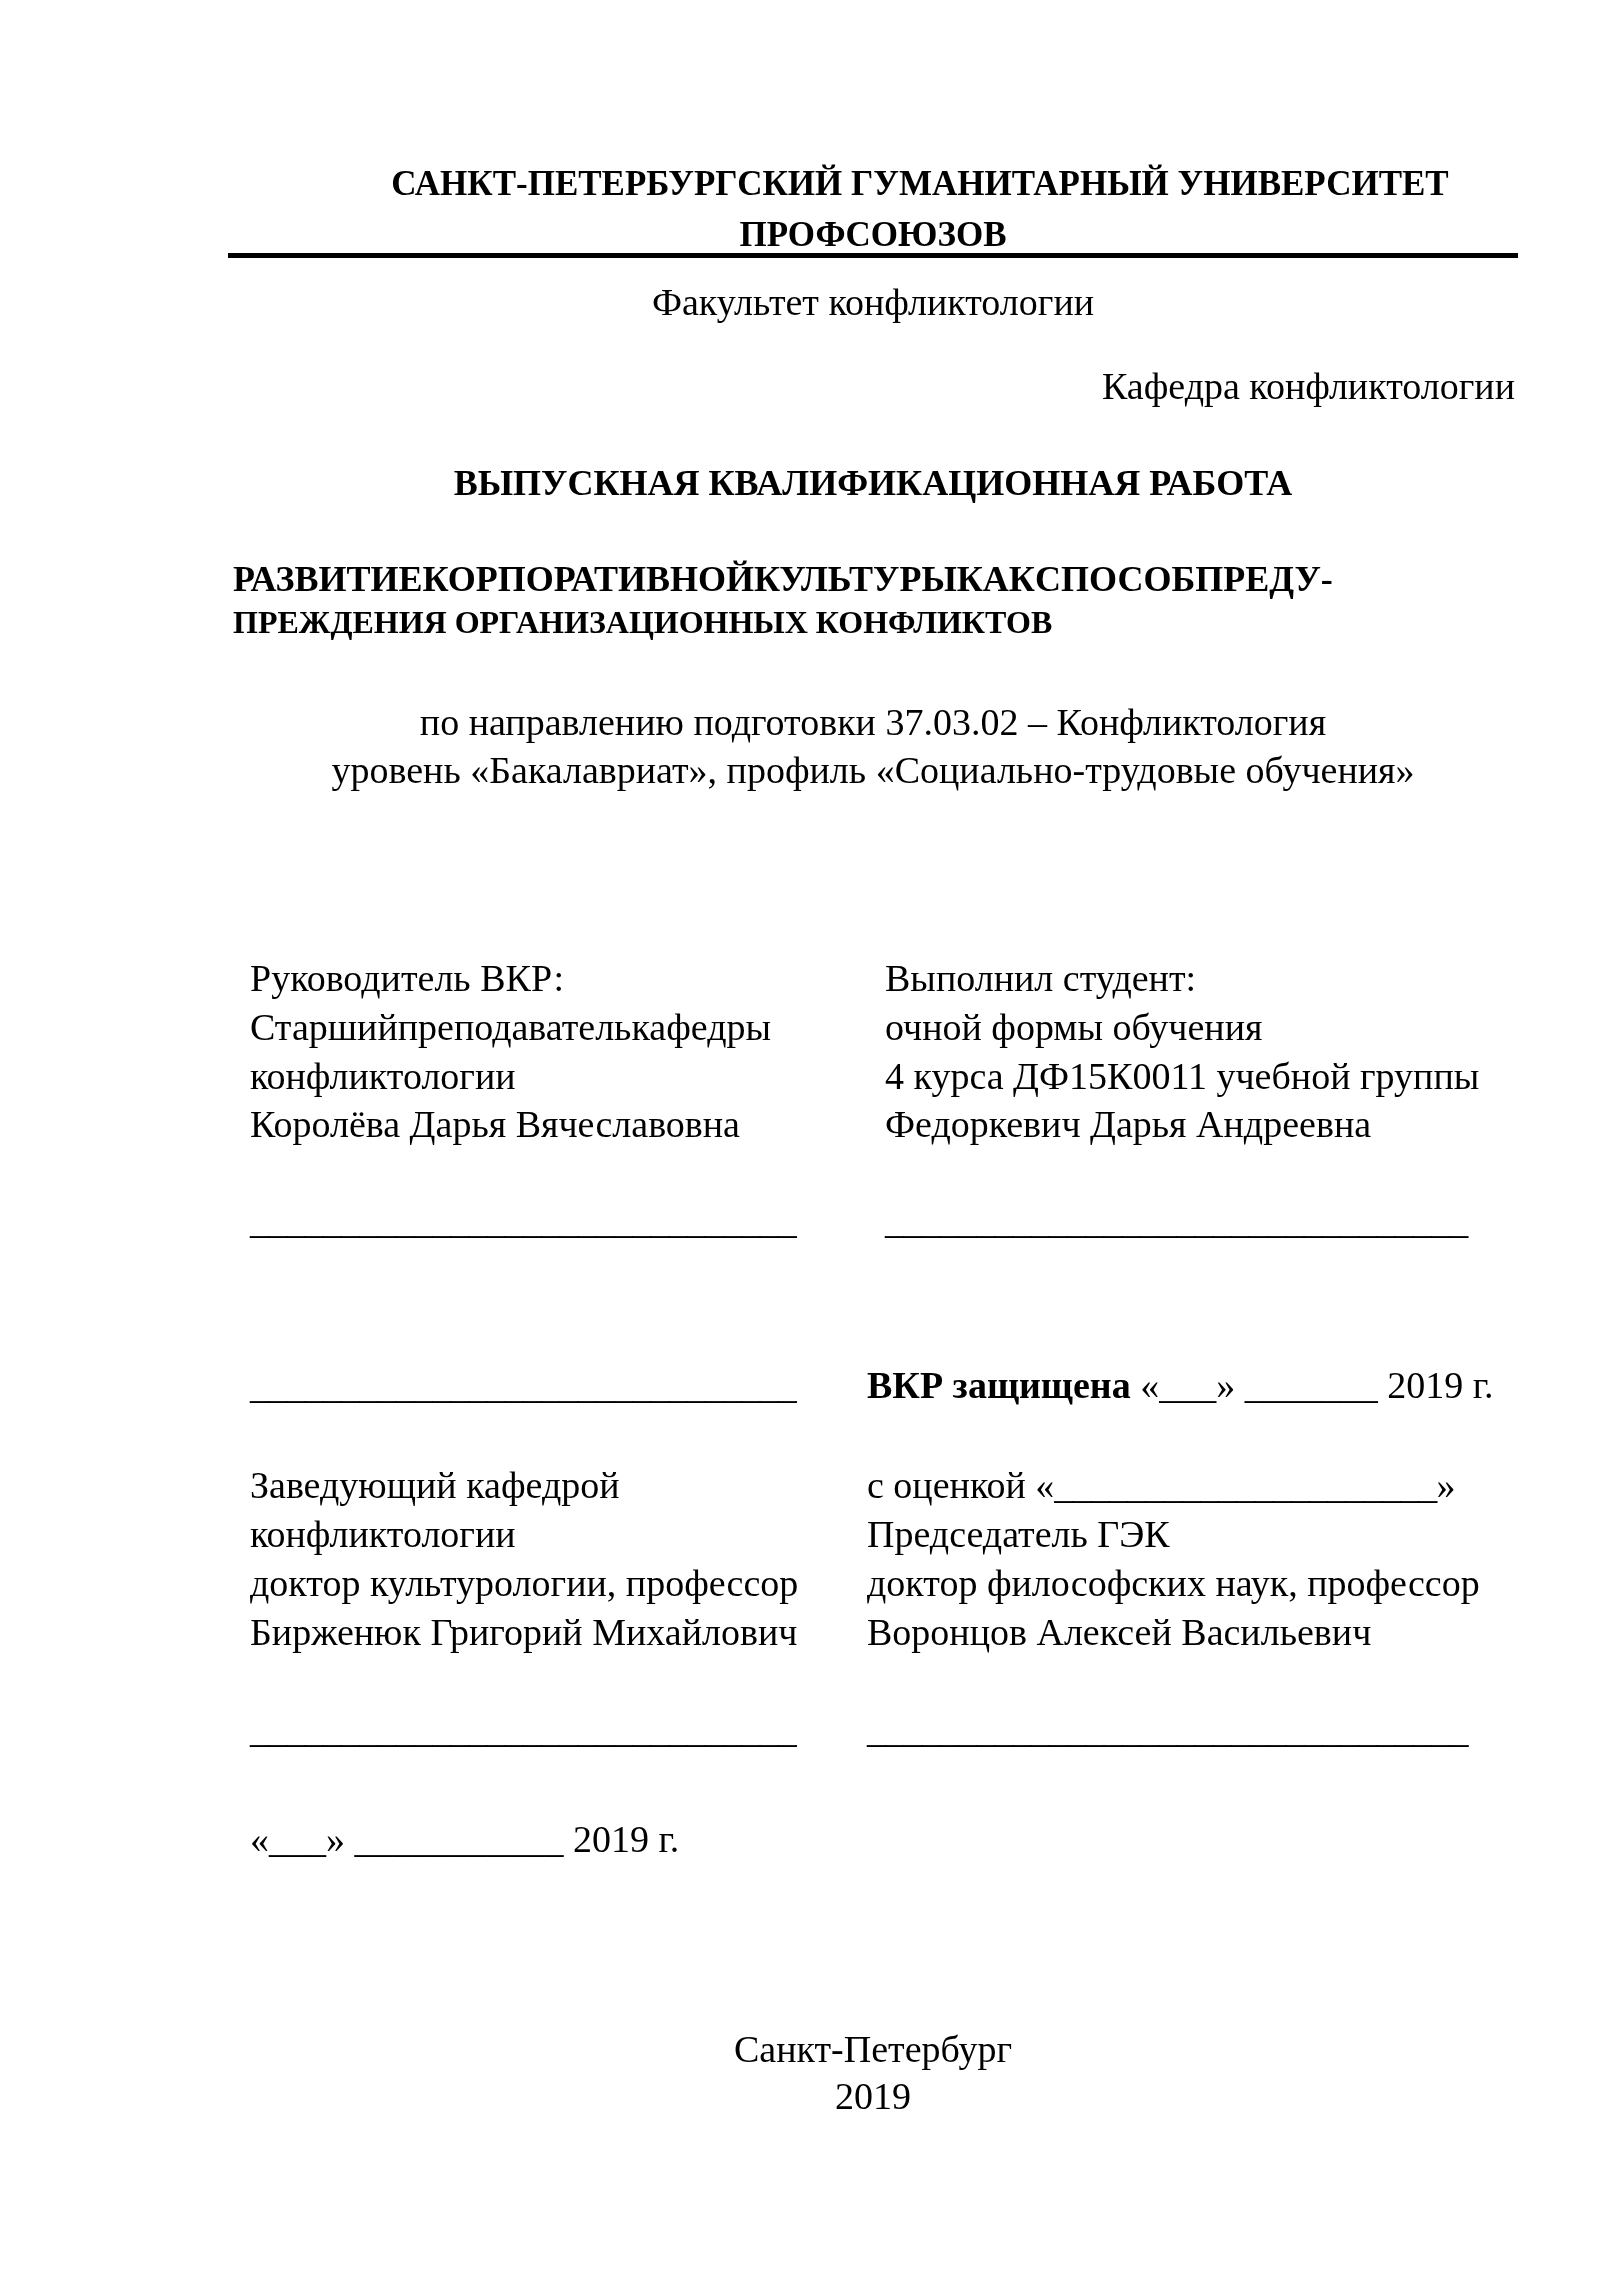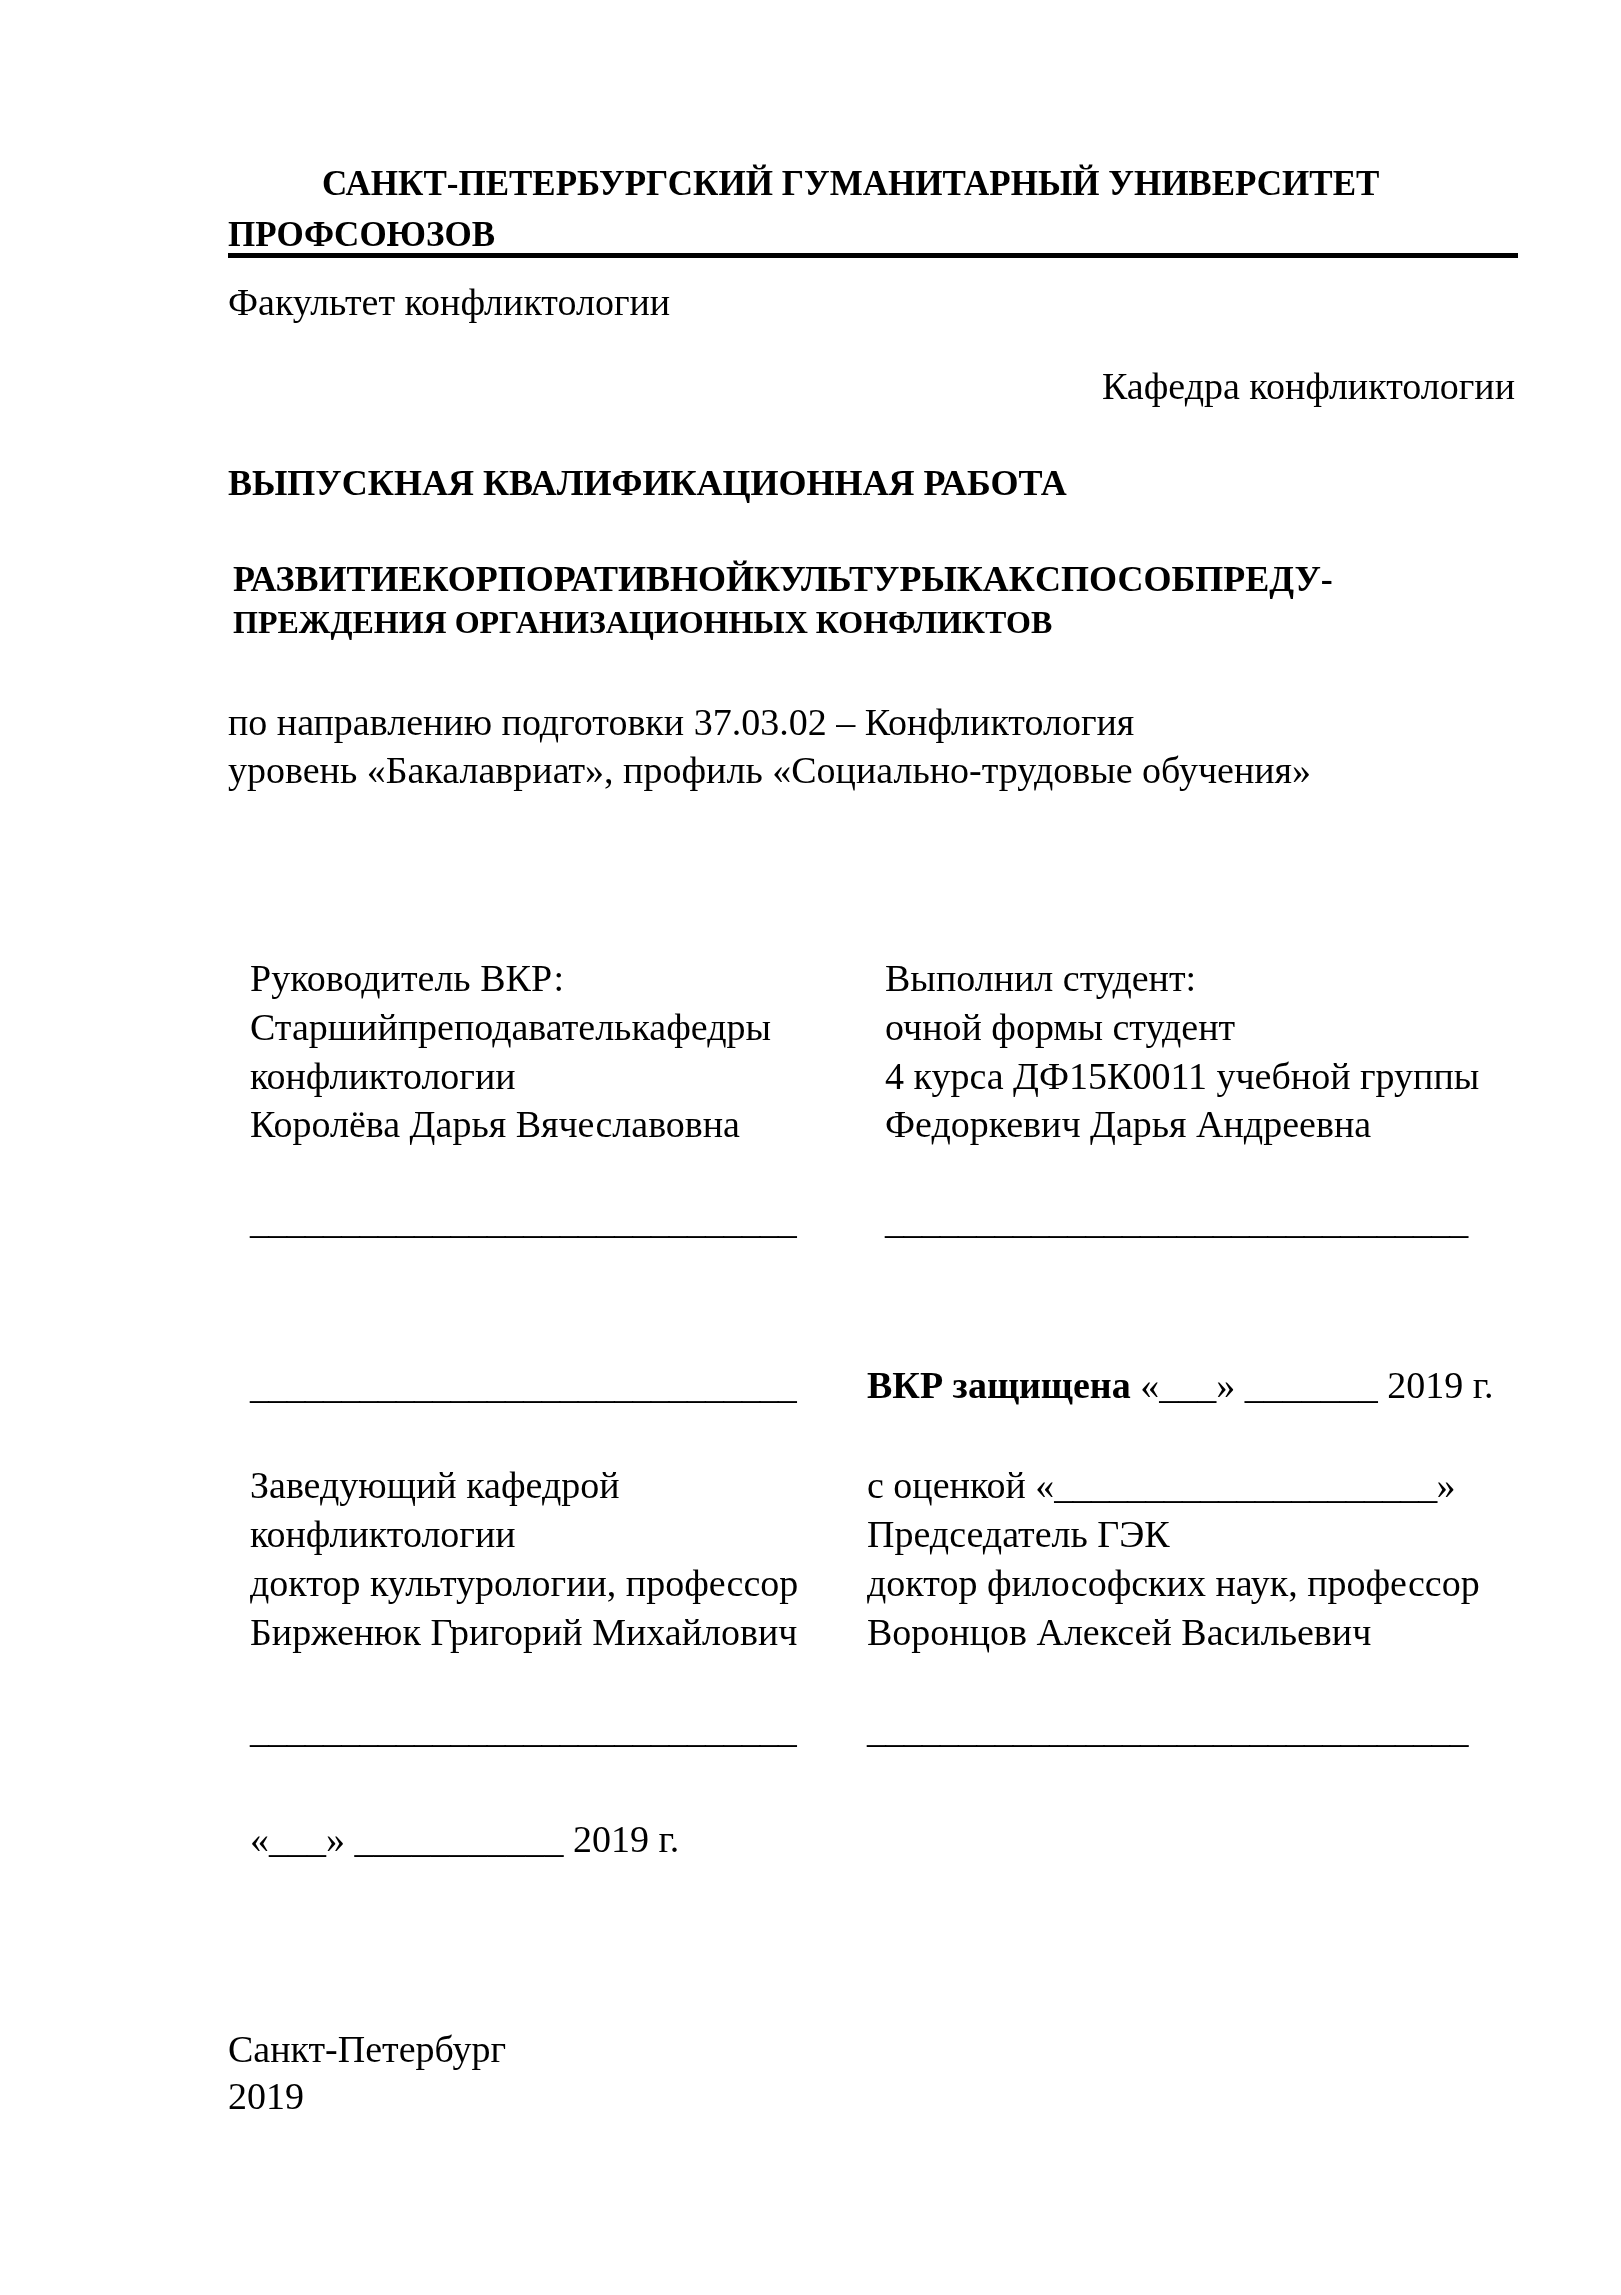--- a/index.html
+++ b/index.html
@@ -2,21 +2,21 @@
 <html style="font-size:12.6px"><head>
 <meta charset="utf-8">
 <style>
   html, body { margin:0; padding:0; background:#ffffff; }
   body { width:1622px; height:2295px; position:relative; overflow:hidden;
          font-family:"Liberation Serif", "DejaVu Serif", serif; color:#000; }
   .abs { position:absolute; white-space:nowrap; line-height:1; }
   .f { font-size:38px; }
   .b { font-weight:bold; }
   .rule { position:absolute; left:228px; width:1290px; top:253px; height:4.7px; background:#000; }
-  .center { }
+  .center { text-align:center; }
   .just { display:flex; }
   .u { letter-spacing:-0.8px; }
 </style>
 </head>
 <body>
 
 <div class="abs f b center" style="left:228px; width:1290px; top:166px; padding-left:94px; box-sizing:border-box; font-size:35px;">САНКТ-ПЕТЕРБУРГСКИЙ ГУМАНИТАРНЫЙ УНИВЕРСИТЕТ</div>
 <div class="abs f b center" style="left:228px; width:1290px; top:217px; font-size:35px;">ПРОФСОЮЗОВ</div>
 <div class="rule"></div>
 <div class="abs f center" style="left:228px; width:1290px; top:283px;">Факультет конфликтологии</div>
@@ -39,21 +39,21 @@
 <div class="abs f just" style="left:250px; width:611px; top:1008px;">
   <span>Старший</span>
   <span>преподаватель</span>
   <span>кафедры</span>
 </div>
 <div class="abs f" style="left:250px; top:1057px;">конфликтологии</div>
 <div class="abs f" style="left:250px; top:1105px;">Королёва Дарья Вячеславовна</div>
 <div class="abs f u" style="left:250px; top:1201px;">______________________________</div>
 
 <div class="abs f" style="left:885px; top:959px;">Выполнил студент:</div>
-<div class="abs f" style="left:885px; top:1008px;">очной формы студент</div>
+<div class="abs f" style="left:885px; top:1008px;">очной формы обучения</div>
 <div class="abs f" style="left:885px; top:1057px;">4 курса ДФ15К0011 учебной группы</div>
 <div class="abs f" style="left:885px; top:1105px;">Федоркевич Дарья Андреевна</div>
 <div class="abs f u" style="left:885px; top:1201px;">________________________________</div>
 
 <div class="abs f u" style="left:250px; top:1366px;">______________________________</div>
 <div class="abs f" style="left:867px; top:1366px;">
   <span class="b">ВКР защищена</span><span> «___» _______ 2019 г.</span>
 </div>
 
 <div class="abs f" style="left:250px; top:1466px;">Заведующий кафедрой</div>

